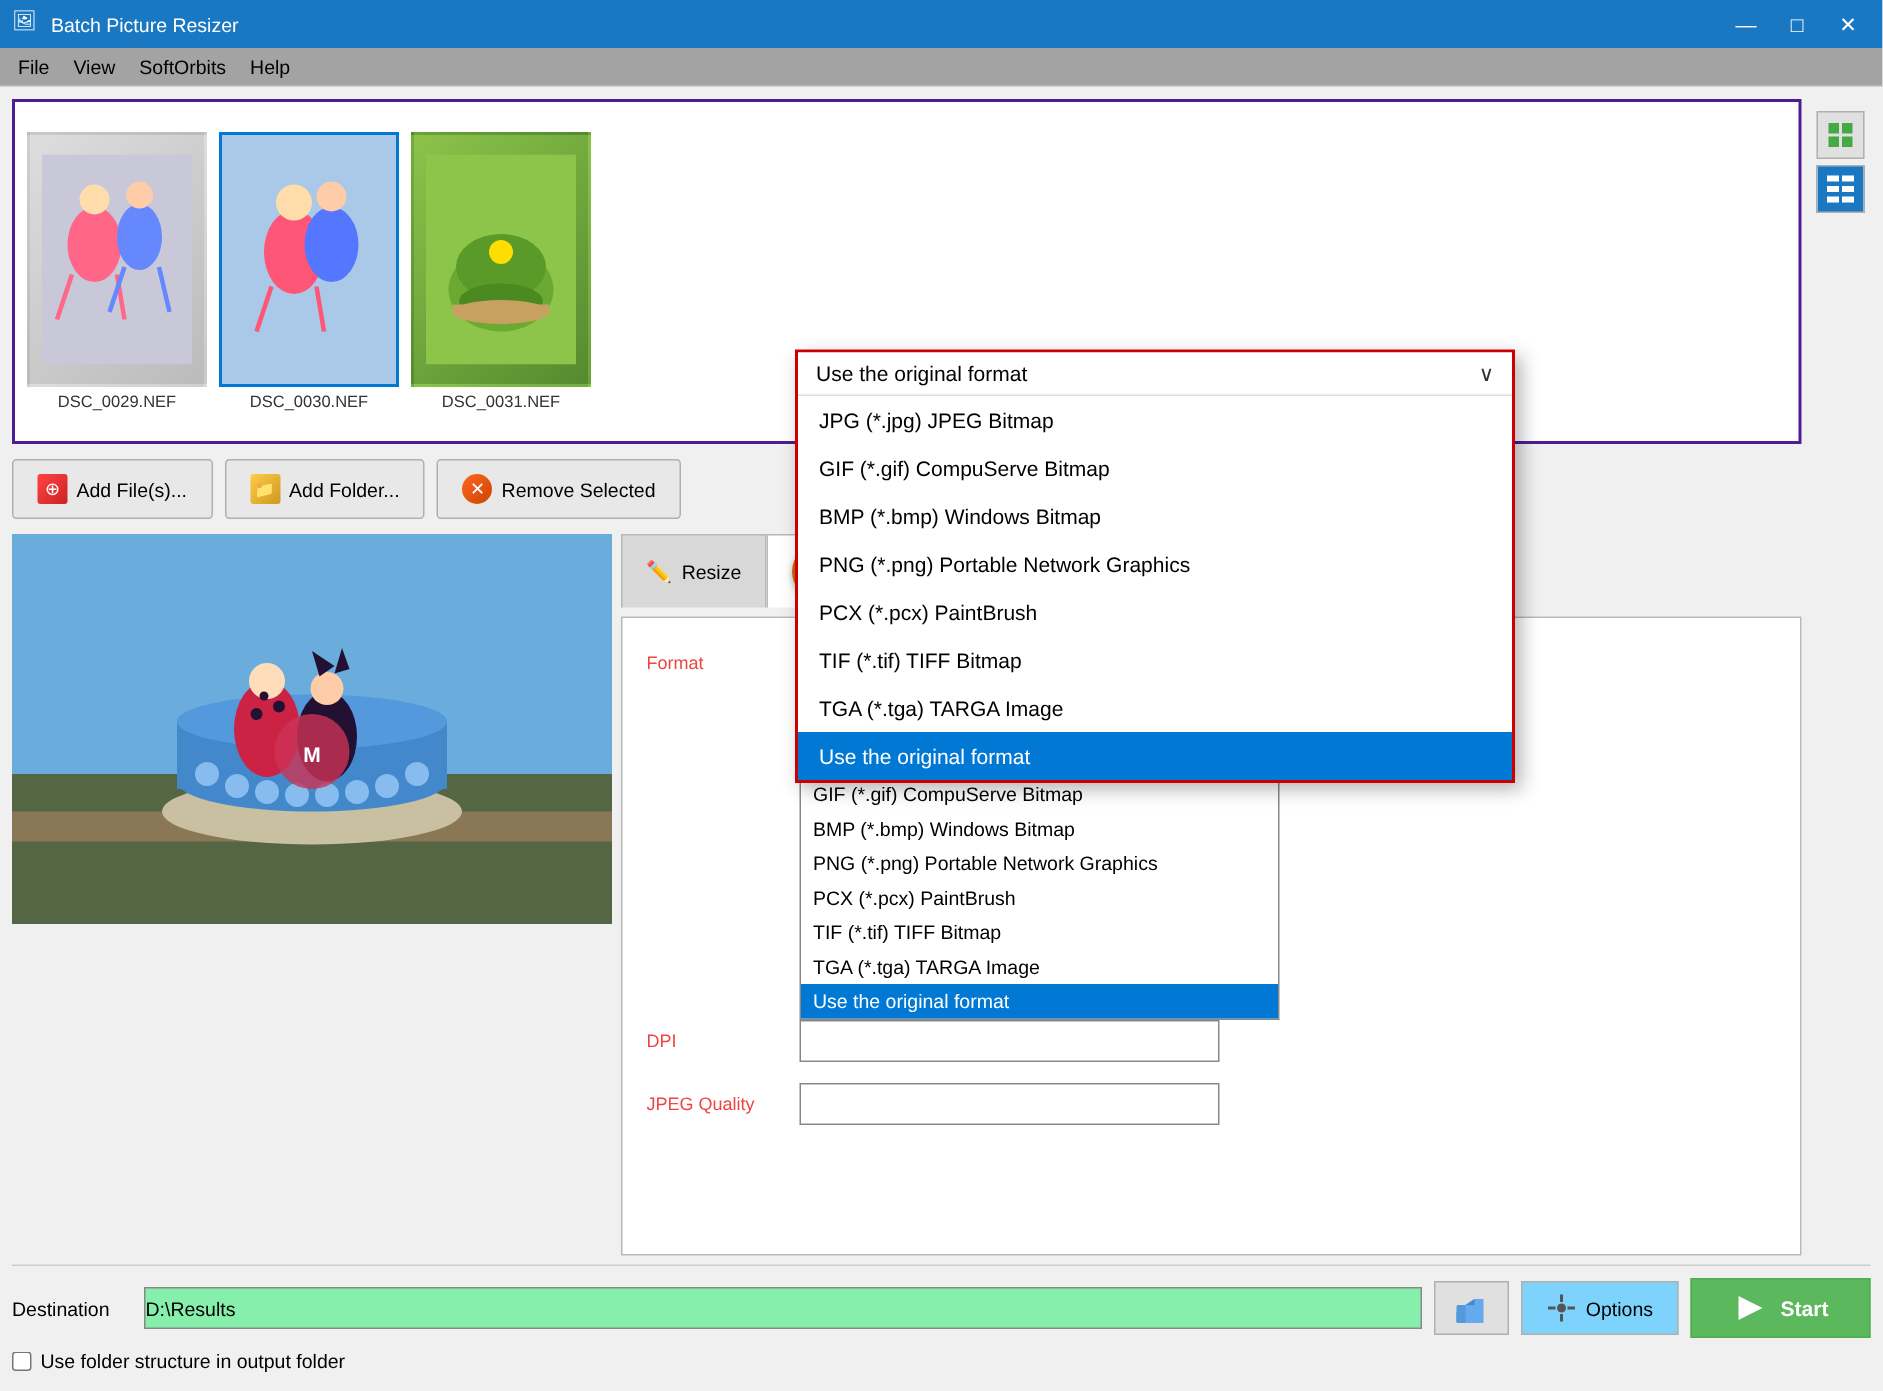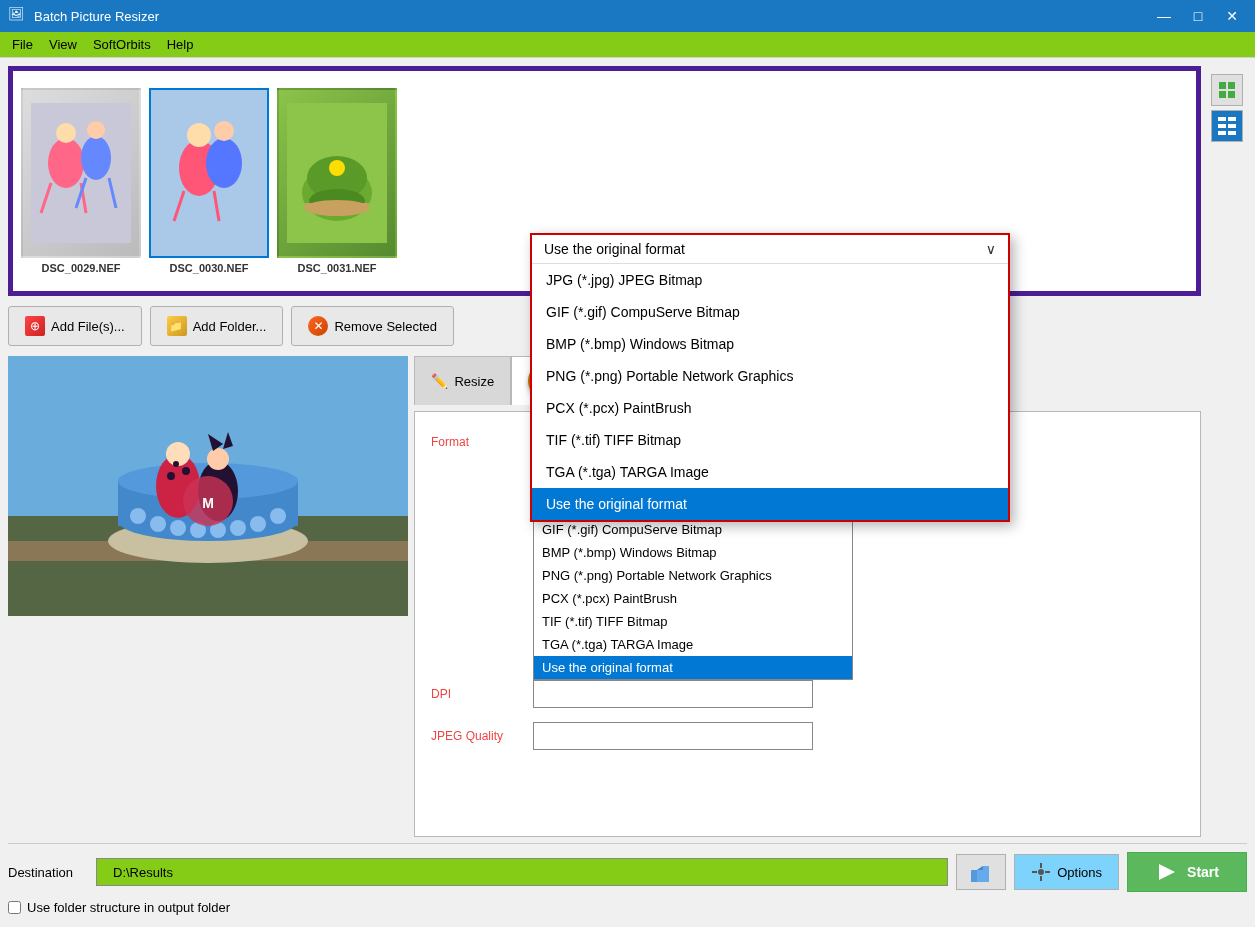--- a/index.html
+++ b/index.html
@@ -43,21 +43,21 @@
       color: white;
       font-size: 14px;
       cursor: pointer;
       display: flex;
       align-items: center;
       justify-content: center;
     }
 
     
     .menu-bar {
-      background: #84cc16;
+      background: #a3a3a3;
       height: 26px;
       display: flex;
       align-items: center;
       padding: 0 4px;
       border-bottom: 1px solid #d0d0d0;
     }
     .menu-item {
       padding: 2px 8px;
       cursor: pointer;
       font-size: 13px;
@@ -69,29 +69,28 @@
       flex-direction: column;
       height: calc(927px - 32px - 26px);
       padding: 8px;
       gap: 6px;
       position: relative;
     }
 
     
     .image-strip {
       background: white;
-      border: 5px solid #4c1d95;
+      border: 2px solid #4c1d95;
       height: 230px;
       display: flex;
       align-items: center;
       padding: 8px;
       gap: 8px;
       overflow-x: auto;
       position: relative;
-      font-weight: bold;
     }
 
     .thumbnail-item {
       display: flex;
       flex-direction: column;
       align-items: center;
       cursor: pointer;
       flex-shrink: 0;
     }
     .thumbnail-img {
@@ -286,23 +285,23 @@
       gap: 8px;
       justify-content: space-between;
     }
     .dest-label {
       font-size: 13px;
       min-width: 80px;
     }
     .dest-input {
       flex: 1;
       height: 28px;
-      padding: 0 16px;
+      padding: 0 0;
       border: 1px solid #888;
-      background: #84cc16;
+      background: #86efac;
       font-size: 13px;
     }
     .dest-btn {
       width: 50px;
       height: 36px;
       background: #e0e0e0;
       border: 1px solid #b0b0b0;
       cursor: pointer;
       display: flex;
       align-items: center;

